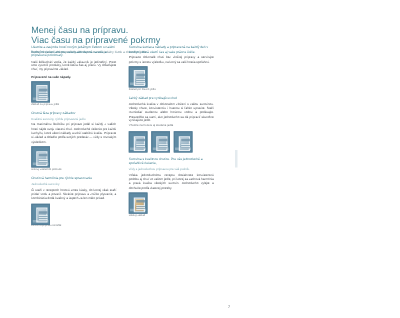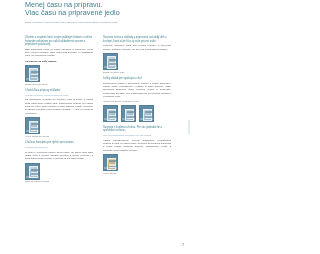--- a/index.html
+++ b/index.html
@@ -9,21 +9,21 @@
     font-family:"Liberation Sans", sans-serif;
     overflow:hidden;
     position:relative;
   }
   .page {
     position:absolute; inset:0;
     background:#ffffff;
   }
 
   
-  .header { position:absolute; left:25px; top:1px; width:142px; }
+  .header { position:absolute; left:25px; top:20px; width:142px; }
   .title-line {
     color:#3e7f90;
     font-size:7.2px;
     line-height:8.4px;
     letter-spacing:0.02px;
     white-space:nowrap;
   }
   .subtitle {
     margin-top:3.2px;
     color:#6d8d98;
@@ -114,21 +114,21 @@
     background:#e4ebef;
   }
 </style>
 </head>
 <body>
 
 <div class="page">
 
   <div class="header">
     <div class="title-line">Menej času na prípravu.</div>
-    <div class="title-line">Viac času na pripravené jedlo</div>
+    <div class="title-line">Viac času na pripravené pokrmy</div>
     <div class="subtitle">Buďte inovatívni, zberte podoby ako úspora na váš jedálny lístok a chutného jedla.</div>
   </div>
 
   <div class="col col-left">
 
     <div class="block">
       <div class="sec-head">Ušetrite a zaujmite hostí novým jedálnym lístkom s našimi hotovými riešeniami pre vaše každodenné varenie a pripravené polotovary.</div>
       <div class="body-text">Naši šéfkuchári vedia, že každý zákazník je jedinečný. Preto sme vytvorili produkty, ktoré šetria čas aj prácu. Vy dolaďujete chuť, my pripravíme základ.</div>
       <div class="body-text strong">Pripravené na vaše nápady.</div>
       <div class="thumb-row">

